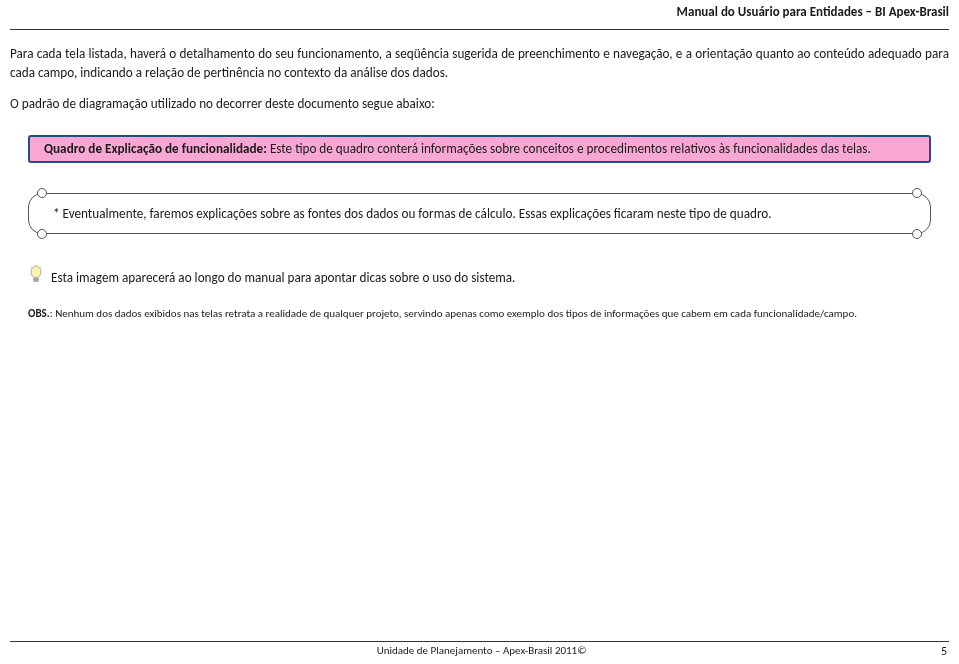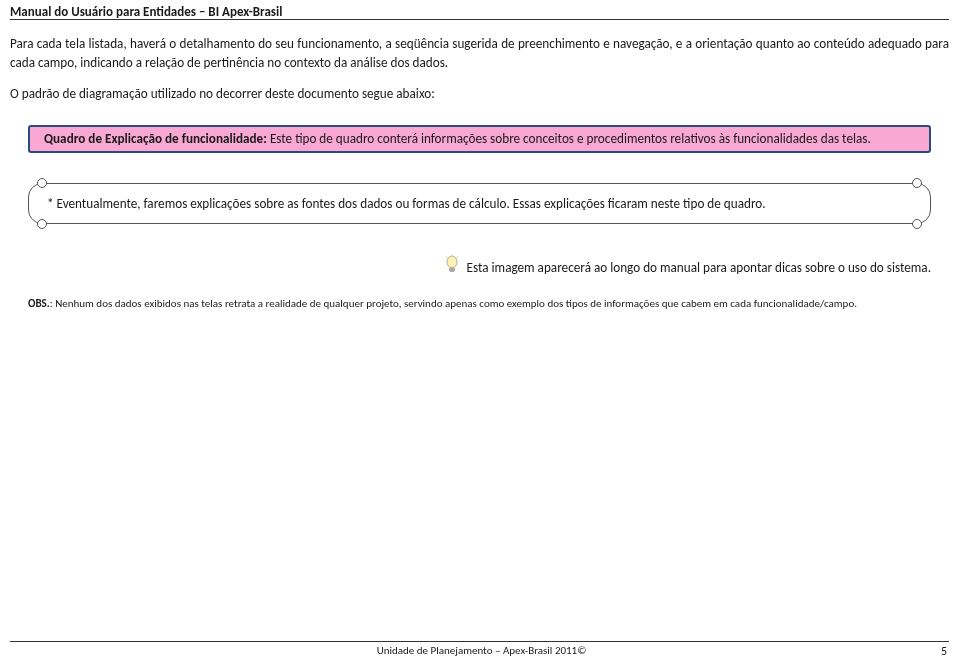--- a/index.html
+++ b/index.html
@@ -1,47 +1,47 @@
 <!DOCTYPE html>
 <html><head>
 <meta charset="utf-8">
 <style>
   * { box-sizing: border-box; margin: 0; padding: 0; }
   html, body { width: 959px; height: 664px; font-family: "Calibri", "Segoe UI", Arial, sans-serif; background: #fff; color: #1a1a1a; }
   .page { width: 959px; height: 664px; position: relative; padding: 0 10px; }
-  .header-title { text-align: left; font-weight: 700; font-size: 13px; padding-top: 4px; border-bottom: 1px solid #333; padding-bottom: 0; margin-bottom: 14px; }
+  .header-title { text-align: right; font-weight: 700; font-size: 13px; padding-top: 4px; border-bottom: 1px solid #333; padding-bottom: 10px; margin-bottom: 14px; }
   .para { font-size: 13.2px; line-height: 1.45; margin-bottom: 12px; text-align: justify; }
   .box-blue {
     border: 2px solid #2a4a82;
     border-radius: 3px;
     padding: 2px 14px;
     margin: 22px 18px 30px 18px;
     font-size: 13.2px;
     line-height: 1.45;
     background: #f9a8d4;
   }
   .box-scroll {
     position: relative;
     border: 1.5px solid #555;
     border-radius: 14px;
-    padding: 10px 18px;
+    padding: 10px 24px;
     margin: 22px 18px 30px 18px;
     font-size: 13.2px;
     line-height: 1.45;
     background: #fff;
   }
   .box-scroll .knob {
     position: absolute; width: 10px; height: 10px;
     border: 1.5px solid #555; border-radius: 50%; background: #fff;
   }
   .box-scroll .knob.tl { top: -6px; left: 8px; }
   .box-scroll .knob.tr { top: -6px; right: 8px; }
   .box-scroll .knob.bl { bottom: -6px; left: 8px; }
   .box-scroll .knob.br { bottom: -6px; right: 8px; }
-  .tip-block { margin: 22px 18px 18px 18px; font-size: 13.2px; line-height: 1.5; text-align: right; }
+  .tip-block { margin: 22px 18px 18px 18px; font-size: 13.2px; line-height: 1.5; }
   .bulb {
     display: inline-block; width: 16px; height: 22px; vertical-align: text-bottom; margin-right: 4px;
   }
   .bulb svg { display: block; }
   .obs-block { margin: 18px 18px 0 18px; font-size: 11px; line-height: 1.5; text-align: justify; }
   .bold { font-weight: 700; }
   .footer {
     position: absolute; left: 10px; right: 10px; bottom: 6px;
   }
   .footer-rule { border-top: 1px solid #333; height: 0; margin-bottom: 2px; }

